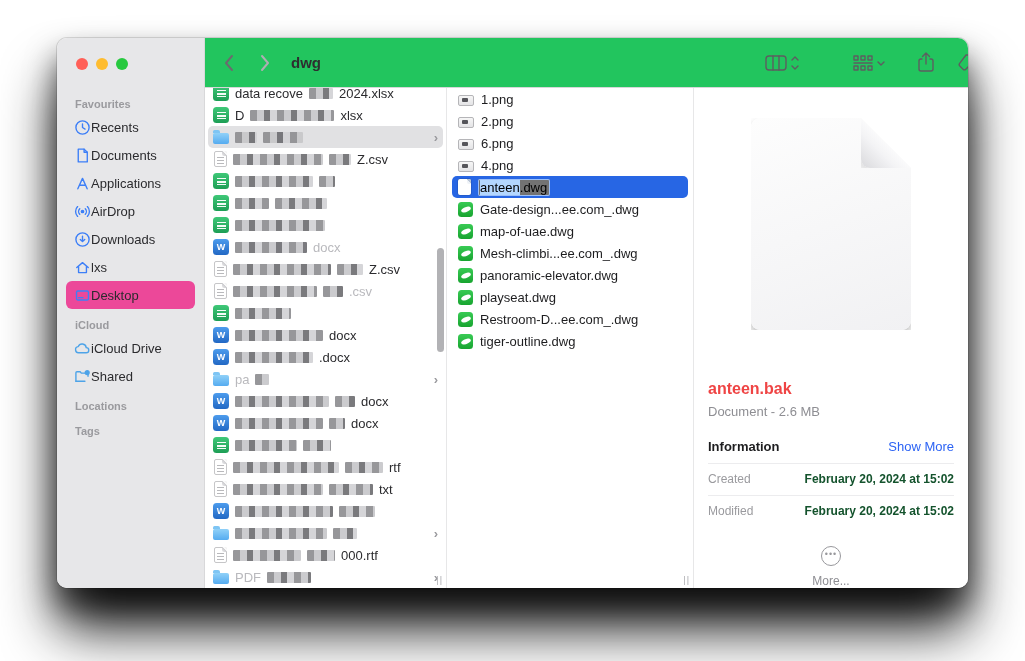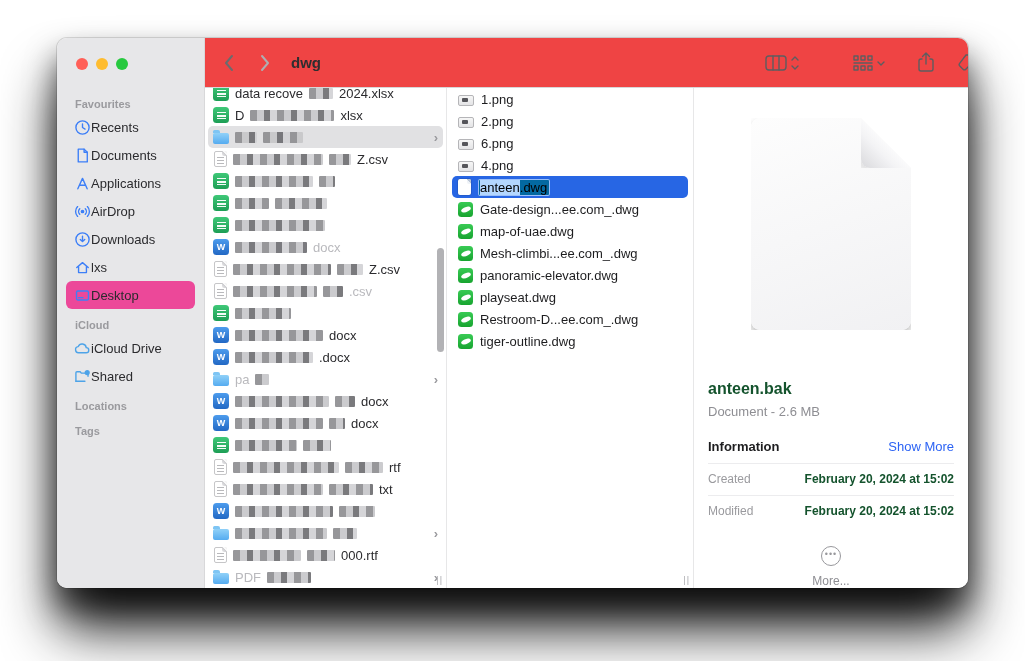--- a/index.html
+++ b/index.html
@@ -18,21 +18,21 @@
   .tl.red{ background:#ff5f57; } .tl.yellow{ background:#febc2f; } .tl.green{ background:#27c93f; }
   .sb-header{ font-size:11px; font-weight:700; color:#9a9a9e; padding:10px 0 3px 18px; }
   .sb-item{ height:28px; margin:0 9px; padding:0 7px; display:flex; align-items:center; 
     font-size:13px; color:#2b2b2e; border-radius:6px; }
   .sb-item.sel{ background:#ec4899; }
   .sb-ic{ width:18px; height:16px; flex:none; display:flex; align-items:center; justify-content:center; }
   .sb-ic svg{ display:block; }
 
   
   .main{ flex:1; display:flex; flex-direction:column; min-width:0; }
-  .toolbar{ height:50px; flex:none; background:#ef4444; border-bottom:1px solid #d7d7d8;
+  .toolbar{ height:50px; flex:none; background:#22c55e; border-bottom:1px solid #d7d7d8;
     display:flex; align-items:center; position:relative; }
   .nav-btn{ background:none; border:none; padding:0; margin:0; cursor:default; display:flex; align-items:center; }
   .nav-back{ position:absolute; left:18px; } .nav-fwd{ position:absolute; left:54px; }
   .tb-title{ position:absolute; left:86px; font-size:15px; font-weight:700; color:#2e2e30; }
   .tb-btn{ position:absolute; background:none; border:none; padding:0; display:flex; align-items:center; }
   .tb-columns{ left:560px; } .tb-group{ left:648px; } .tb-share{ left:712px; }
   .tb-tag{ left:752px; }
 
   .content{ flex:1; display:flex; min-height:0; background:#fff; }
   .col{ position:relative; overflow:hidden; }
@@ -50,21 +50,21 @@
   .pfx,.sfx{ white-space:nowrap; }
   .faint{ color:#b9b9bd; }
   .chev1{ margin-left:auto; color:#9a9a9e; font-size:13px; font-weight:600; }
   .vscroll{ position:absolute; right:2px; top:160px; width:7px; height:104px; background:#b2b2b5; border-radius:4px; }
   .grip{ position:absolute; right:3px; bottom:3px; color:#a9a9ad; font-size:9px; letter-spacing:1px; }
 
   
   .list2{ }
   .row2{ height:22px; display:flex; align-items:center; gap:7px; padding:0 6px 0 11px; font-size:13px; color:#1d1d1f; }
   .row2.sel-row{ background:#2766e4; border-radius:5px; margin:0 5px; padding:0 5px 0 6px; }
-  .rename-field{ display:inline-flex; background:#0369a1; border-radius:2px;
+  .rename-field{ display:inline-flex; background:#737373; border-radius:2px;
     padding:1px 3px 1px 2px; font-size:13px; color:#000; box-shadow:0 0 0 1px #9cc0f9 inset; }
   .rn-sel{ background:#b3d7ff; }
 
   
   .ic{ width:16px; height:16px; flex:none; position:relative; display:inline-block; }
   .ic-excel{ background:linear-gradient(180deg,#3fc878,#1d9e55); border-radius:3.5px; }
   .ic-excel::after{ content:""; position:absolute; left:3.5px; top:4.5px; width:9px; height:7px;
     background:repeating-linear-gradient(180deg,#ffffff 0 1.4px,transparent 1.4px 3.2px); opacity:.95; }
   .ic-word{ background:linear-gradient(180deg,#4d9ced,#2268c4); border-radius:3.5px; }
   .ic-word::after{ content:"W"; position:absolute; left:0; right:0; top:2.5px; text-align:center;
@@ -91,21 +91,21 @@
   .bigdoc-wrap{ height:252px; padding-top:30px; display:flex; justify-content:center; }
   .bigdoc{ position:relative; width:160px; height:212px; }
   .bigdoc .page{ position:absolute; inset:0; background:linear-gradient(160deg,#fdfdfd,#f1f1f3);
     border-radius:9px; box-shadow:0 9px 16px rgba(0,0,0,.20), 0 2px 4px rgba(0,0,0,.10);
     clip-path:polygon(0 0, calc(100% - 50px) 0, 100% 50px, 100% 100%, 0 100%); }
   .bigdoc .fold{ position:absolute; top:0; right:0; width:50px; height:50px;
     background:linear-gradient(to bottom left,#ffffff 40%,#f3f3f5 65%,#d9d9dc 100%);
     border-radius:0 0 0 9px; box-shadow:-3px 3px 6px rgba(0,0,0,.10);
     clip-path:polygon(0 0, 100% 100%, 0 100%); }
   .pv-info{ padding:40px 14px 0; }
-  .pv-name{ font-size:16px; font-weight:700; color:#14532d; }
+  .pv-name{ font-size:16px; font-weight:700; color:#ef4444; }
   .pv-kind{ margin-top:6px; font-size:13px; color:#8e8e93; }
   .pv-sec{ margin-top:20px; display:flex; justify-content:space-between; align-items:baseline; }
   .pv-sec .hdr{ font-size:13px; font-weight:700; color:#1d1d1f; }
   .pv-sec .link{ font-size:13px; color:#2c63f4; text-decoration:none; }
   .pv-row{ margin-top:9px; padding-top:8px; border-top:1px solid #ececee;
     display:flex; justify-content:space-between; font-size:12px; }
   .pv-label{ color:#9a9a9e; }
   .pv-val{ color:#14532d; font-weight:600; }
   .pv-more{ margin-top:28px; text-align:center; }
   .ellipsis-circle{ width:20px; height:20px; margin:0 auto; border:1.4px solid #98989c; border-radius:50%;

